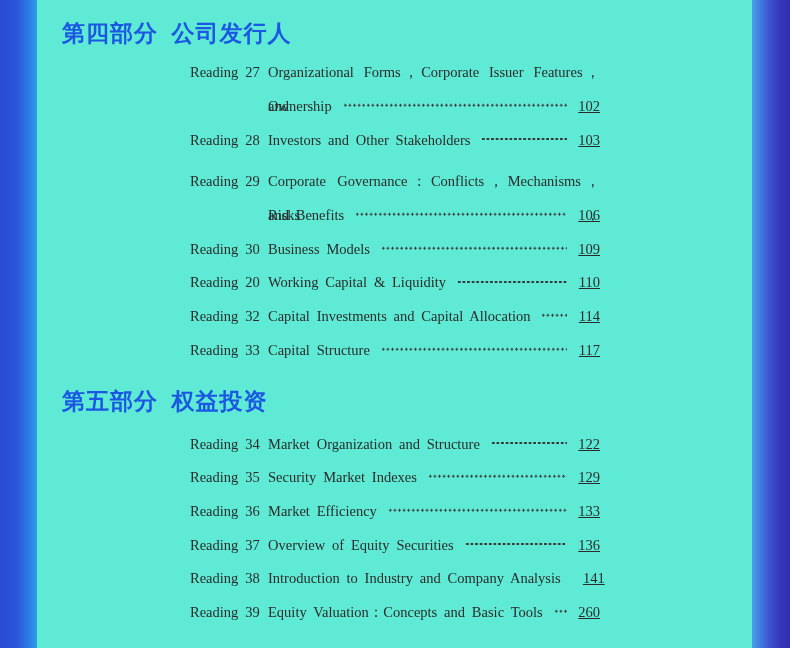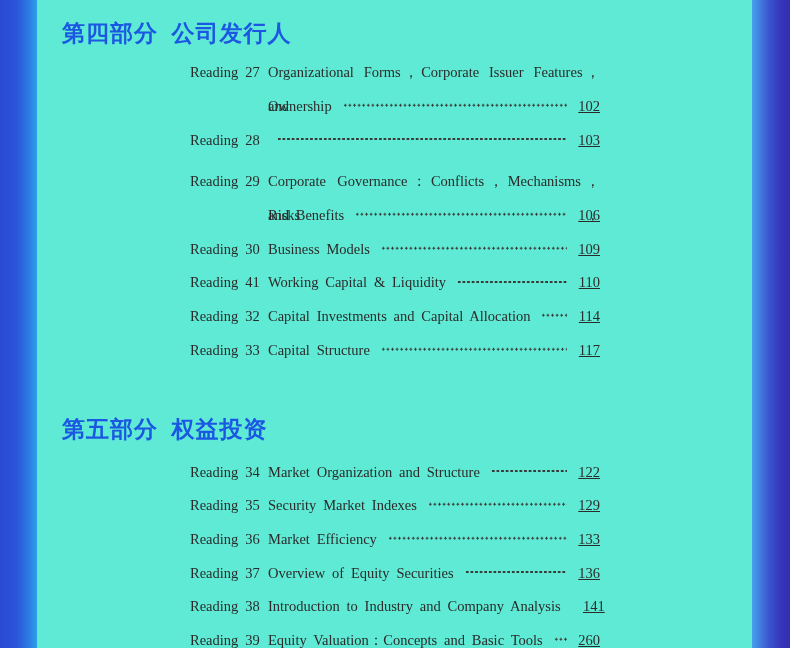--- a/index.html
+++ b/index.html
@@ -34,21 +34,21 @@
     margin: 0 0 0 25px;
     font-family: "Liberation Sans", "DejaVu Sans", sans-serif;
     font-weight: bold;
     font-size: 23px;
     line-height: 29px;
     color: #1b57e2;
     letter-spacing: 1px;
     word-spacing: 6px;
     white-space: nowrap;
   }
-  .section-title.second { margin-top: 48px; }
+  .section-title.second { margin-top: 20px; }
   .toc {
     margin-left: 153px;
     width: 410px;
     font-size: 14.5px;
     word-spacing: 3.2px;
   }
   .toc.first { margin-top: 7px; }
   .toc.second { margin-top: 11px; }
   .row {
     display: flex;
@@ -113,20 +113,21 @@
           <div class="wrap-line2">
             <span class="rtitle">Ownership</span>
             <span class="leader"></span>
             <span class="pageno">102</span>
           </div>
         </div>
       </div>
 
       <div class="row">
         <span class="rlabel">Reading 28</span>
+        <span class="rtitle">Investors and Other Stakeholders</span>
         <span class="leader"></span>
         <span class="pageno">103</span>
       </div>
 
       <div class="row2">
         <span class="rlabel">Reading 29</span>
         <div class="rbody">
           <div class="wrap-line1">Corporate Governance：Conflicts，Mechanisms，Risks，</div>
           <div class="wrap-line2">
             <span class="rtitle">and Benefits</span>
@@ -137,21 +138,21 @@
       </div>
 
       <div class="row">
         <span class="rlabel">Reading 30</span>
         <span class="rtitle">Business Models</span>
         <span class="leader"></span>
         <span class="pageno">109</span>
       </div>
 
       <div class="row">
-        <span class="rlabel">Reading 41</span>
+        <span class="rlabel">Reading 20</span>
         <span class="rtitle">Working Capital &amp; Liquidity</span>
         <span class="leader"></span>
         <span class="pageno">110</span>
       </div>
 
       <div class="row">
         <span class="rlabel">Reading 32</span>
         <span class="rtitle">Capital Investments and Capital Allocation</span>
         <span class="leader"></span>
         <span class="pageno">114</span>

